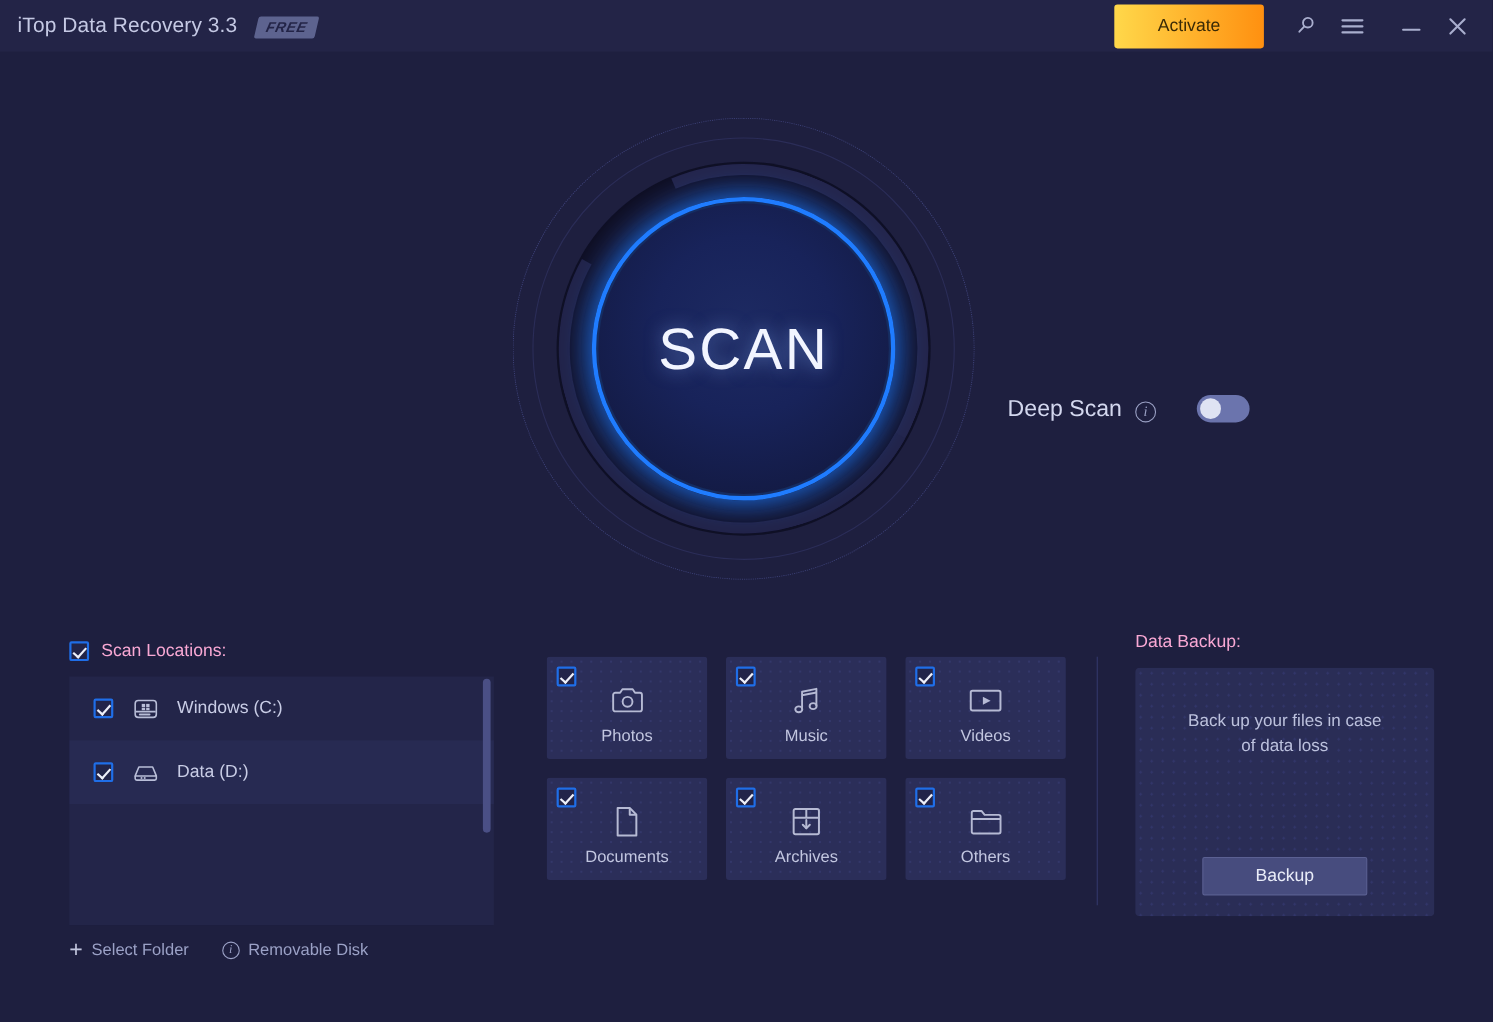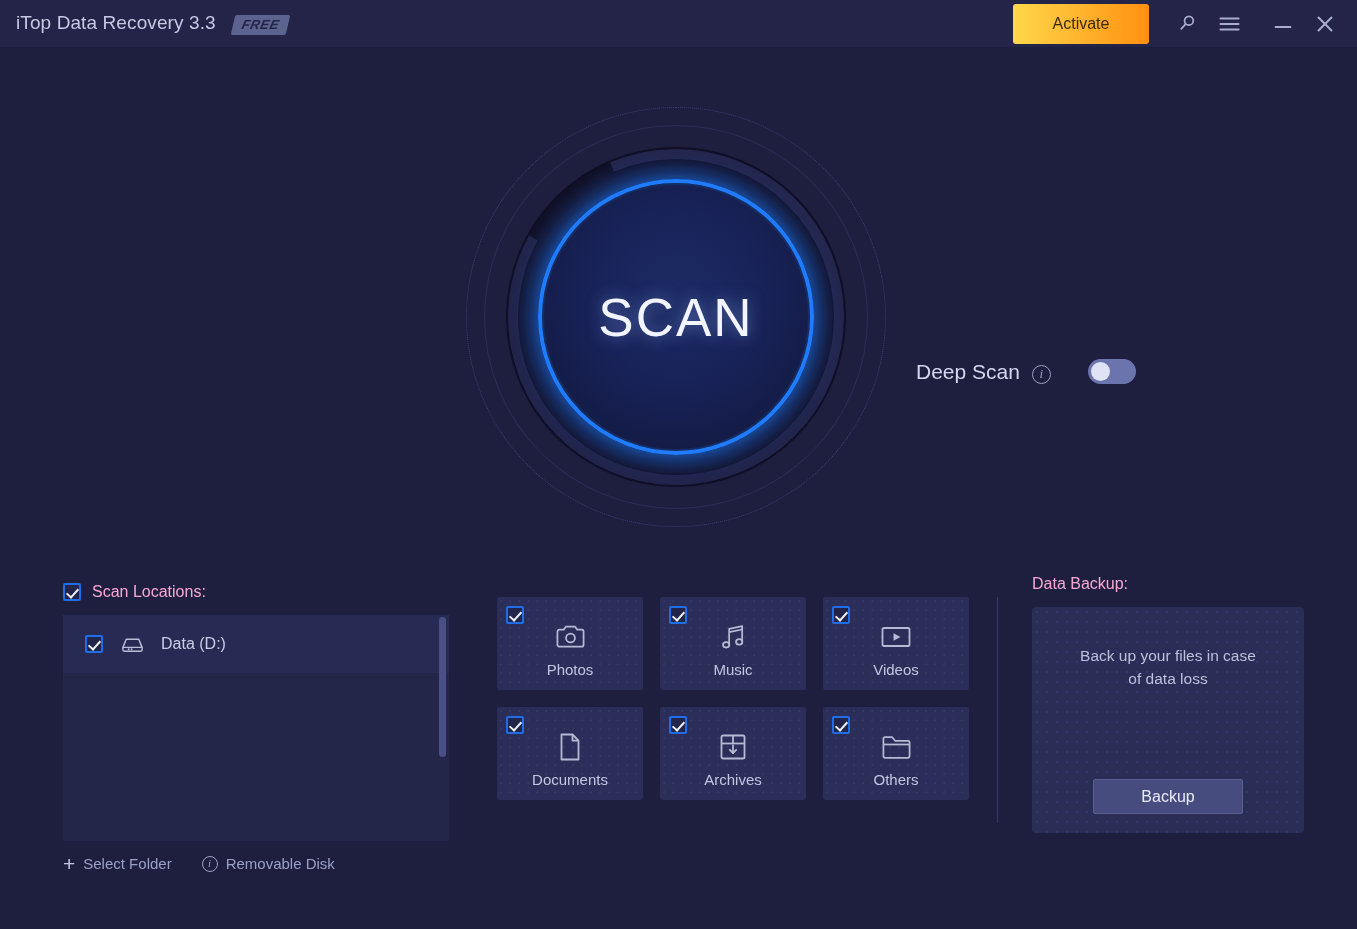--- a/index.html
+++ b/index.html
@@ -487,20 +487,35 @@
   <div class="bottom">
 
     <div class="locations">
       <div class="sec-head">
         <div class="cb"></div>
         <span class="sec-head-label">Scan Locations:</span>
       </div>
 
       <div class="loc-list">
 
+        <div class="loc-row">
+          <div class="cb"></div>
+          <div class="loc-icon">
+            <svg width="25" height="25" viewBox="0 0 26 26" fill="none" stroke="currentColor" stroke-width="1.5">
+              <rect x="3" y="5" width="20" height="16" rx="3"></rect>
+              <line x1="3.6" y1="15.5" x2="22.4" y2="15.5"></line>
+              <rect x="6.5" y="17.4" width="11" height="1.8" rx=".9" fill="currentColor" stroke="none"></rect>
+              <rect x="9.2" y="8.2" width="3.2" height="3.2" fill="currentColor" stroke="none"></rect>
+              <rect x="13.4" y="8.2" width="3.2" height="3.2" fill="currentColor" stroke="none"></rect>
+              <rect x="9.2" y="12" width="3.2" height="2.2" fill="currentColor" stroke="none"></rect>
+              <rect x="13.4" y="12" width="3.2" height="2.2" fill="currentColor" stroke="none"></rect>
+            </svg>
+          </div>
+          <span class="loc-name">Windows (C:)</span>
+        </div>
 
         <div class="loc-row alt">
           <div class="cb"></div>
           <div class="loc-icon">
             <svg width="25" height="25" viewBox="0 0 26 26" fill="none" stroke="currentColor" stroke-width="1.5">
               <path d="M3 16 L6.5 7.5 H19.5 L23 16 Z" stroke-linejoin="round"></path>
               <path d="M3 16 V18.5 a1.5 1.5 0 0 0 1.5 1.5 H21.5 a1.5 1.5 0 0 0 1.5 -1.5 V16" stroke-linejoin="round"></path>
               <circle cx="9" cy="18" r="1" fill="currentColor" stroke="none"></circle>
               <circle cx="12" cy="18" r="1" fill="currentColor" stroke="none"></circle>
             </svg>

